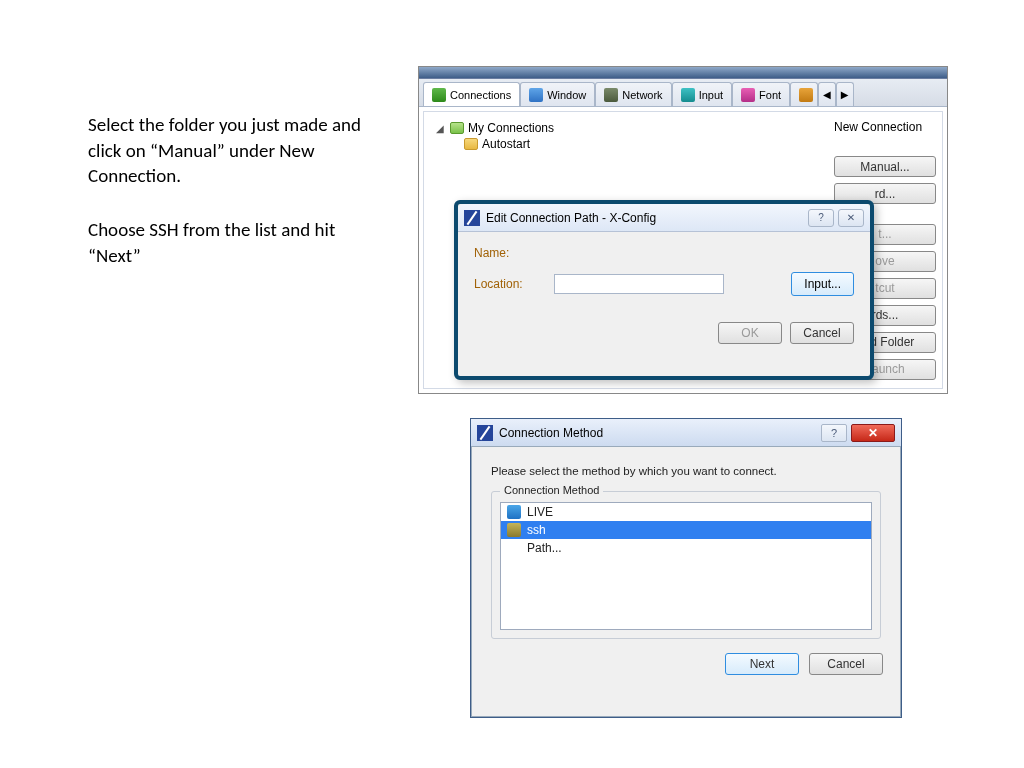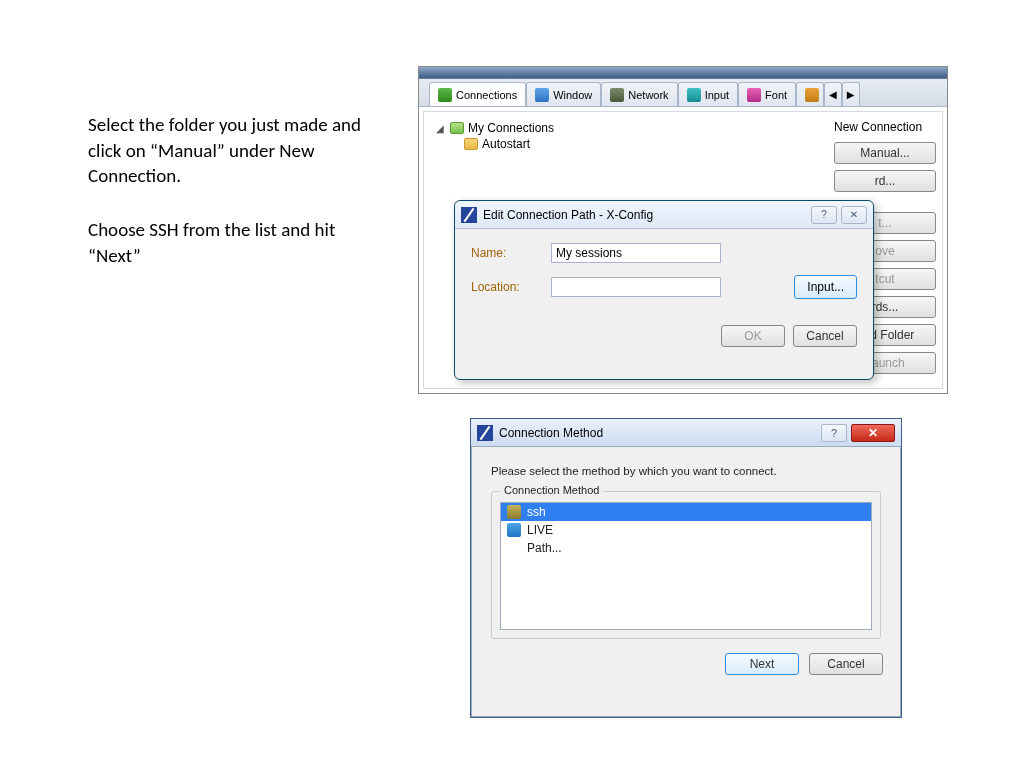--- a/index.html
+++ b/index.html
@@ -37,21 +37,21 @@
     height: 12px;
     background: linear-gradient(to bottom,#8fa9c9 0%, #3e5d88 100%);
     border-bottom: 1px solid #6a7da1;
   }
   .xcfg-tabstrip {
     height: 28px;
     background: linear-gradient(#e7ecf3,#d6dce6);
     border-bottom: 1px solid #a9b6c9;
     display: flex;
     align-items: flex-end;
-    padding-left: 10px;
+    padding-left: 4px;
     gap: 0;
     font-size: 11px;
     overflow: hidden;
   }
   .xtab {
     display: flex;
     align-items: center;
     gap: 4px;
     height: 24px;
     padding: 0 8px;
@@ -82,40 +82,40 @@
   .tree-folder-icon { width:14px; height:12px; background:linear-gradient(#f7d87b,#e8b842); border:1px solid #c99a2e; border-radius:2px; display:inline-block; }
   .tree-folder-icon.green { background: linear-gradient(#b6e28a,#7ac24a); border-color:#5a9a2e; }
   .xcfg-side {
     width: 114px;
     padding: 8px 6px;
     font-size: 12px;
     display:flex;
     flex-direction:column;
     gap:6px;
   }
-  .side-label { font-size:12px; color:#000; margin-bottom:2px; }
+  .side-label { font-size:12px; color:#000; margin-bottom:16px; }
   .win-btn {
     height:22px;
     border:1px solid #888;
     border-radius:3px;
     background:linear-gradient(#f6f6f6,#e0e0e0);
     font-size:12px;
     display:flex;align-items:center;justify-content:center;
     color:#333;
   }
   .win-btn.disabled { color:#9a9a9a; }
 
   
   .edit-dialog {
     position:absolute;
     left: 30px; top: 88px;
     width: 420px;
     height: 180px;
     background:#f0f0f0;
-    border:1px solid #0c4a6e;
+    border:4px solid #0c4a6e;
     border-radius:6px;
     box-shadow: 3px 3px 8px rgba(0,0,0,.25);
     z-index:5;
   }
   .dlg-title {
     height:28px;
     background:linear-gradient(#f2f6fd,#dde7f6);
     border-bottom:1px solid #b6c2d6;
     border-radius:6px 6px 0 0;
     display:flex;align-items:center;
@@ -246,21 +246,20 @@
         <div class="dlg-title">
           <span class="appicon"></span>
           <span>Edit Connection Path - X-Config</span>
           <span class="spacer"></span>
           <span class="dlg-ctrl">?</span>
           <span class="dlg-ctrl">✕</span>
         </div>
         <div class="dlg-body">
           <div class="dlg-row">
             <label>Name:</label>
-            <input type="text" value="My sessions" style="">
           </div>
           <div class="dlg-row">
             <label>Location:</label>
             <input type="text" value="" style="">
             <button class="dlg-browse">Input...</button>
           </div>
         </div>
         <div class="dlg-footer">
           <div class="win-btn disabled">OK</div>
           <div class="win-btn">Cancel</div>
@@ -289,29 +288,29 @@
     <span>Connection Method</span>
     <span class="spacer"></span>
     <span class="cm-help">?</span>
     <span class="cm-close">✕</span>
   </div>
   <div class="cm-body">
     <div>Please select the method by which you want to connect.</div>
     <div class="cm-group">
       <div class="cm-group-legend">Connection Method</div>
       <div class="cm-list">
+        <div class="cm-item">
+          <span class="cm-icon live"></span>
+          <span>LIVE</span>
+        </div>
         <div class="cm-item selected">
           <span class="cm-icon ssh"></span>
           <span>ssh</span>
         </div>
         <div class="cm-item">
-          <span class="cm-icon live"></span>
-          <span>LIVE</span>
-        </div>
-        <div class="cm-item">
           <span style="width:14px;"></span>
           <span>Path...</span>
         </div>
       </div>
     </div>
   </div>
   <div class="cm-footer">
     <div class="win-btn primary">Next</div>
     <div class="win-btn">Cancel</div>
   </div>

